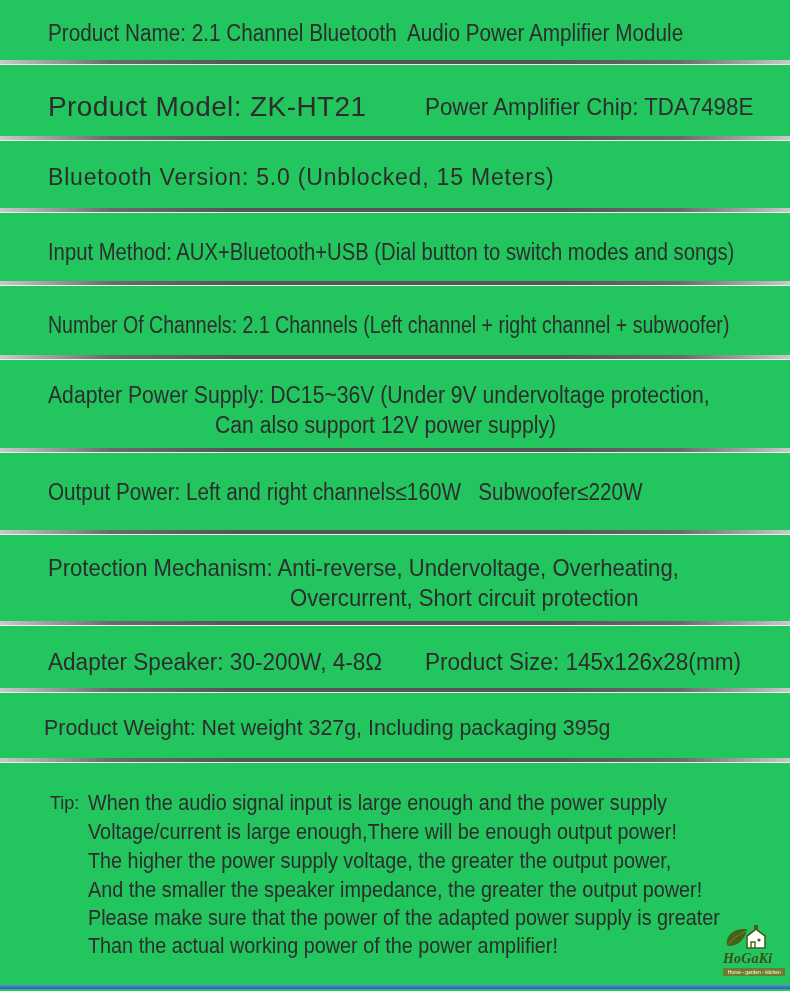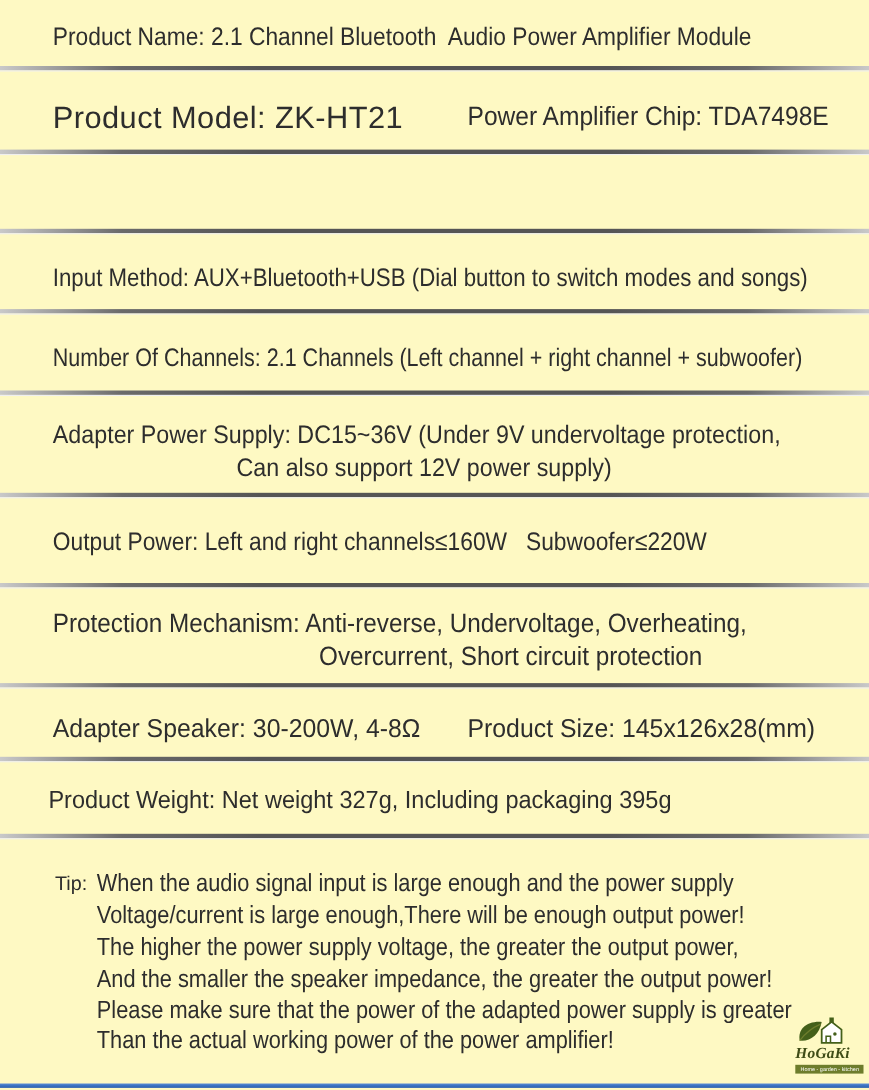--- a/index.html
+++ b/index.html
@@ -1,19 +1,19 @@
 <!DOCTYPE html>
 <html><head>
 <meta charset="utf-8">
 <style>
   html,body{margin:0;padding:0;background:#ffffff;}
   #canvas{
     position:relative;
     width:790px;height:991px;
-    background:#fef9c3;
+    background:#22c55e;
     overflow:hidden;
     font-family:"Liberation Sans","DejaVu Sans",sans-serif;
     color:#2d2d2d;
   }
   .t{
     position:absolute;
     white-space:nowrap;
     height:30px;line-height:30px;
     transform-origin:0 50%;
     font-size:23px;
@@ -51,20 +51,21 @@
 
 <div id="canvas">
 
   <div class="t" style="left:48px;top:18px;transform:scaleX(0.90);">Product Name: 2.1 Channel Bluetooth&nbsp; Audio Power Amplifier Module</div>
   <div class="divider" style="top:60px;"></div>
 
   <div class="t" style="left:48px;top:92px;font-size:28px;letter-spacing:0.4px;">Product Model: ZK-HT21</div>
   <div class="t" style="left:425px;top:92px;font-size:24px;transform:scaleX(0.93);">Power Amplifier Chip: TDA7498E</div>
   <div class="divider" style="top:136px;"></div>
 
+  <div class="t" style="left:48px;top:162px;letter-spacing:0.8px;">Bluetooth Version: 5.0 (Unblocked, 15 Meters)</div>
   <div class="divider" style="top:208px;"></div>
 
   <div class="t" style="left:48px;top:237px;transform:scaleX(0.88);">Input Method: AUX+Bluetooth+USB (Dial button to switch modes and songs)</div>
   <div class="divider" style="top:281px;"></div>
 
   <div class="t" style="left:48px;top:310px;transform:scaleX(0.85);">Number Of Channels: 2.1 Channels (Left channel + right channel + subwoofer)</div>
   <div class="divider" style="top:355px;"></div>
 
   <div class="t" style="left:48px;top:380px;transform:scaleX(0.92);">Adapter Power Supply: DC15~36V (Under 9V undervoltage protection,</div>
   <div class="t" style="left:215px;top:410px;transform:scaleX(0.92);">Can also support 12V power supply)</div>

